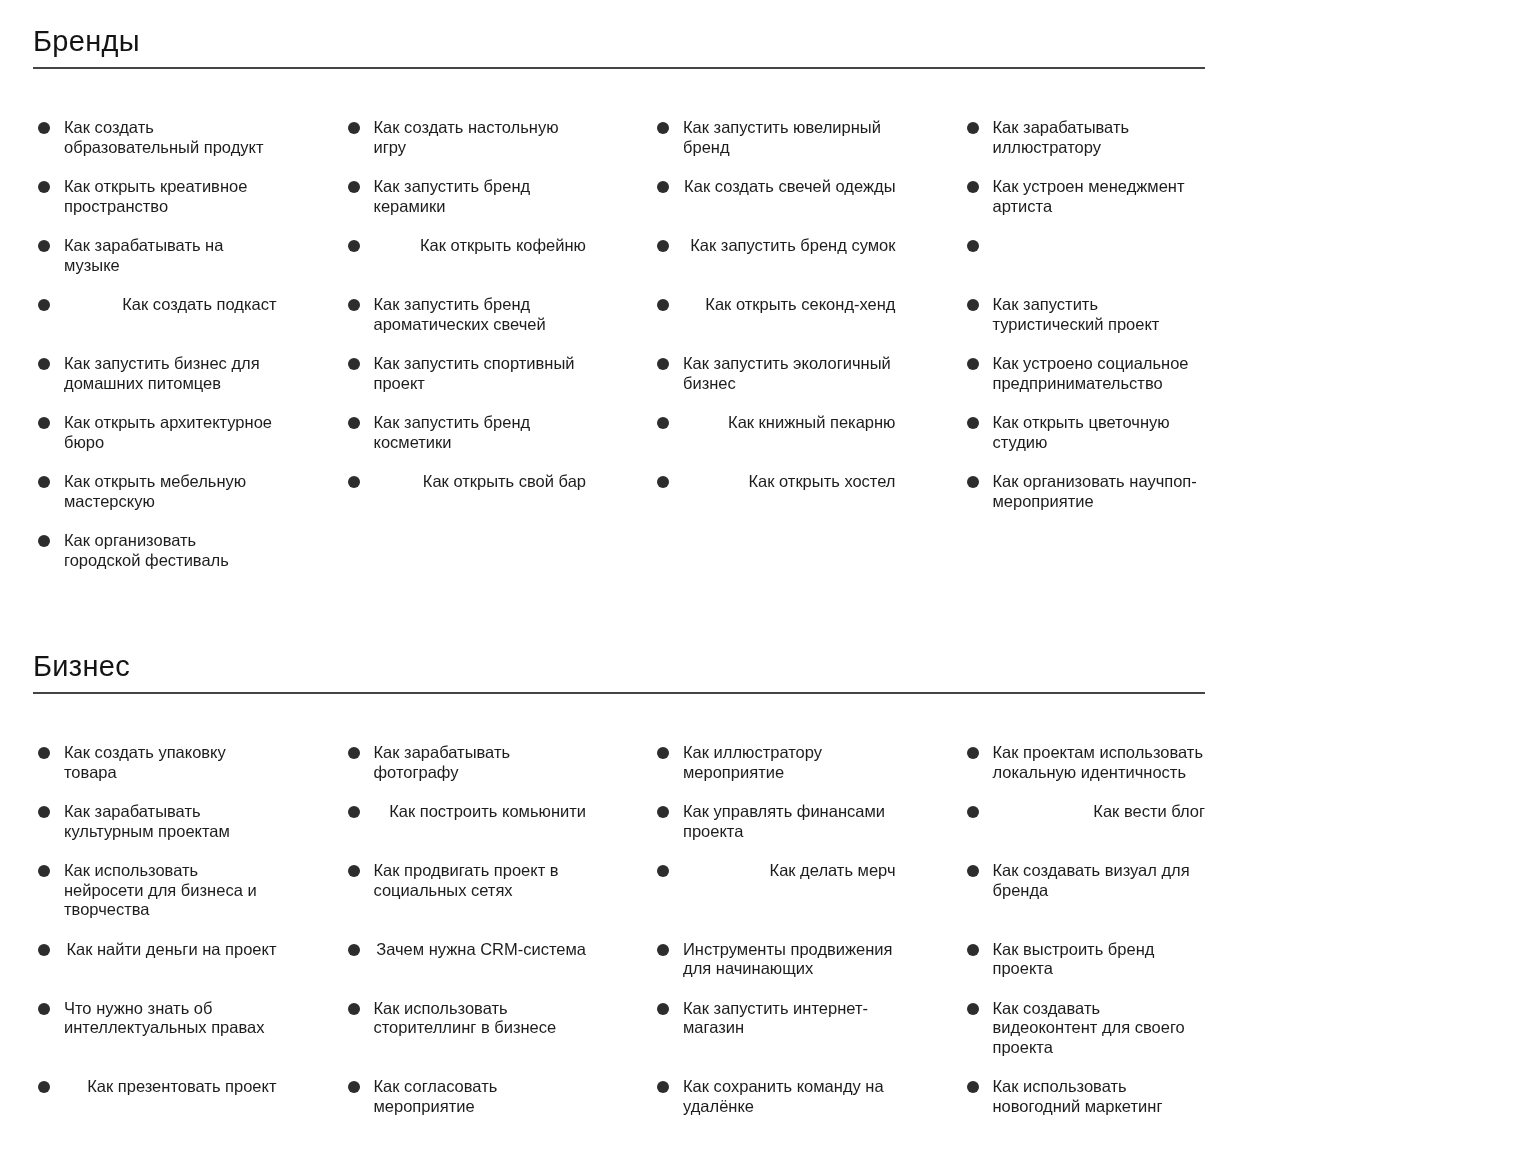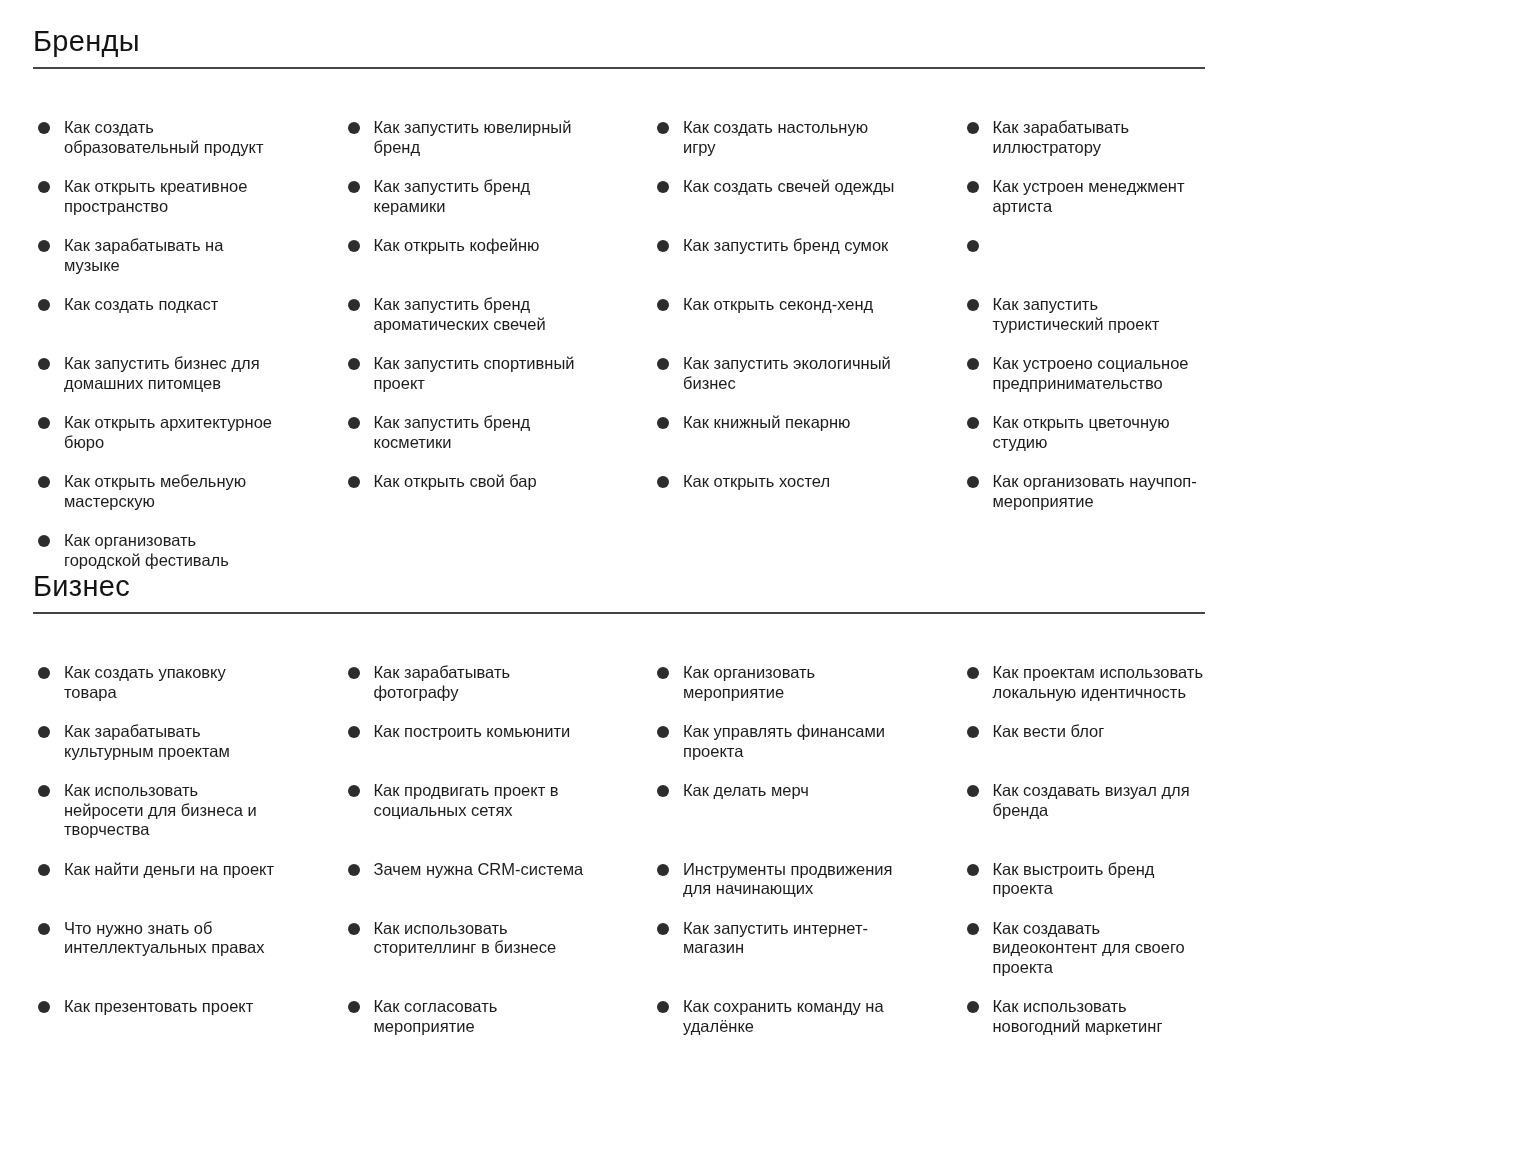--- a/index.html
+++ b/index.html
@@ -10,21 +10,21 @@
     -webkit-font-smoothing: antialiased;
   }
   .page {
     width: 1238px;
     min-height: 1170px;
     padding: 25px 33px 19px 33px;
     background: #ffffff;
     overflow: hidden;
   }
   .section { display: block; }
-  .section + .section { }
+  .section + .section { margin-top: 80px; }
   .section-title {
     margin: 0;
     font-size: 29px;
     line-height: 32px;
     font-weight: 500;
     letter-spacing: 0.3px;
     color: #141414;
   }
   .section-divider {
     border: 0;
@@ -39,20 +39,21 @@
     grid-template-columns: repeat(4, 1fr);
     column-gap: 66px;
     row-gap: 20px;
     align-items: start;
   }
   .list-item {
     display: flex;
     align-items: flex-start;
     padding-left: 5px;
     cursor: pointer;
+    justify-content: space-between;
   }
   .bullet {
     flex: 0 0 12px;
     width: 12px;
     height: 12px;
     border-radius: 50%;
     background: #2d2d2d;
     margin: 4px 14px 0 0;
   }
   .item-label {
@@ -70,25 +71,25 @@
   <section class="section">
     <h2 class="section-title">Бренды</h2>
     <hr class="section-divider">
     <ul class="section-list">
         <li class="list-item">
           <span class="bullet"></span>
           <span class="item-label">Как создать образовательный продукт</span>
         </li>
         <li class="list-item">
           <span class="bullet"></span>
+          <span class="item-label">Как создать настольную игру</span>
+        </li>
+        <li class="list-item">
+          <span class="bullet"></span>
           <span class="item-label">Как запустить ювелирный бренд</span>
-        </li>
-        <li class="list-item">
-          <span class="bullet"></span>
-          <span class="item-label">Как создать настольную игру</span>
         </li>
         <li class="list-item">
           <span class="bullet"></span>
           <span class="item-label">Как зарабатывать иллюстратору</span>
         </li>
         <li class="list-item">
           <span class="bullet"></span>
           <span class="item-label">Как открыть креативное пространство</span>
         </li>
         <li class="list-item">
@@ -196,21 +197,21 @@
         <li class="list-item">
           <span class="bullet"></span>
           <span class="item-label">Как создать упаковку товара</span>
         </li>
         <li class="list-item">
           <span class="bullet"></span>
           <span class="item-label">Как зарабатывать фотографу</span>
         </li>
         <li class="list-item">
           <span class="bullet"></span>
-          <span class="item-label">Как организовать мероприятие</span>
+          <span class="item-label">Как иллюстратору мероприятие</span>
         </li>
         <li class="list-item">
           <span class="bullet"></span>
           <span class="item-label">Как проектам использовать локальную идентичность</span>
         </li>
         <li class="list-item">
           <span class="bullet"></span>
           <span class="item-label">Как зарабатывать культурным проектам</span>
         </li>
         <li class="list-item">

